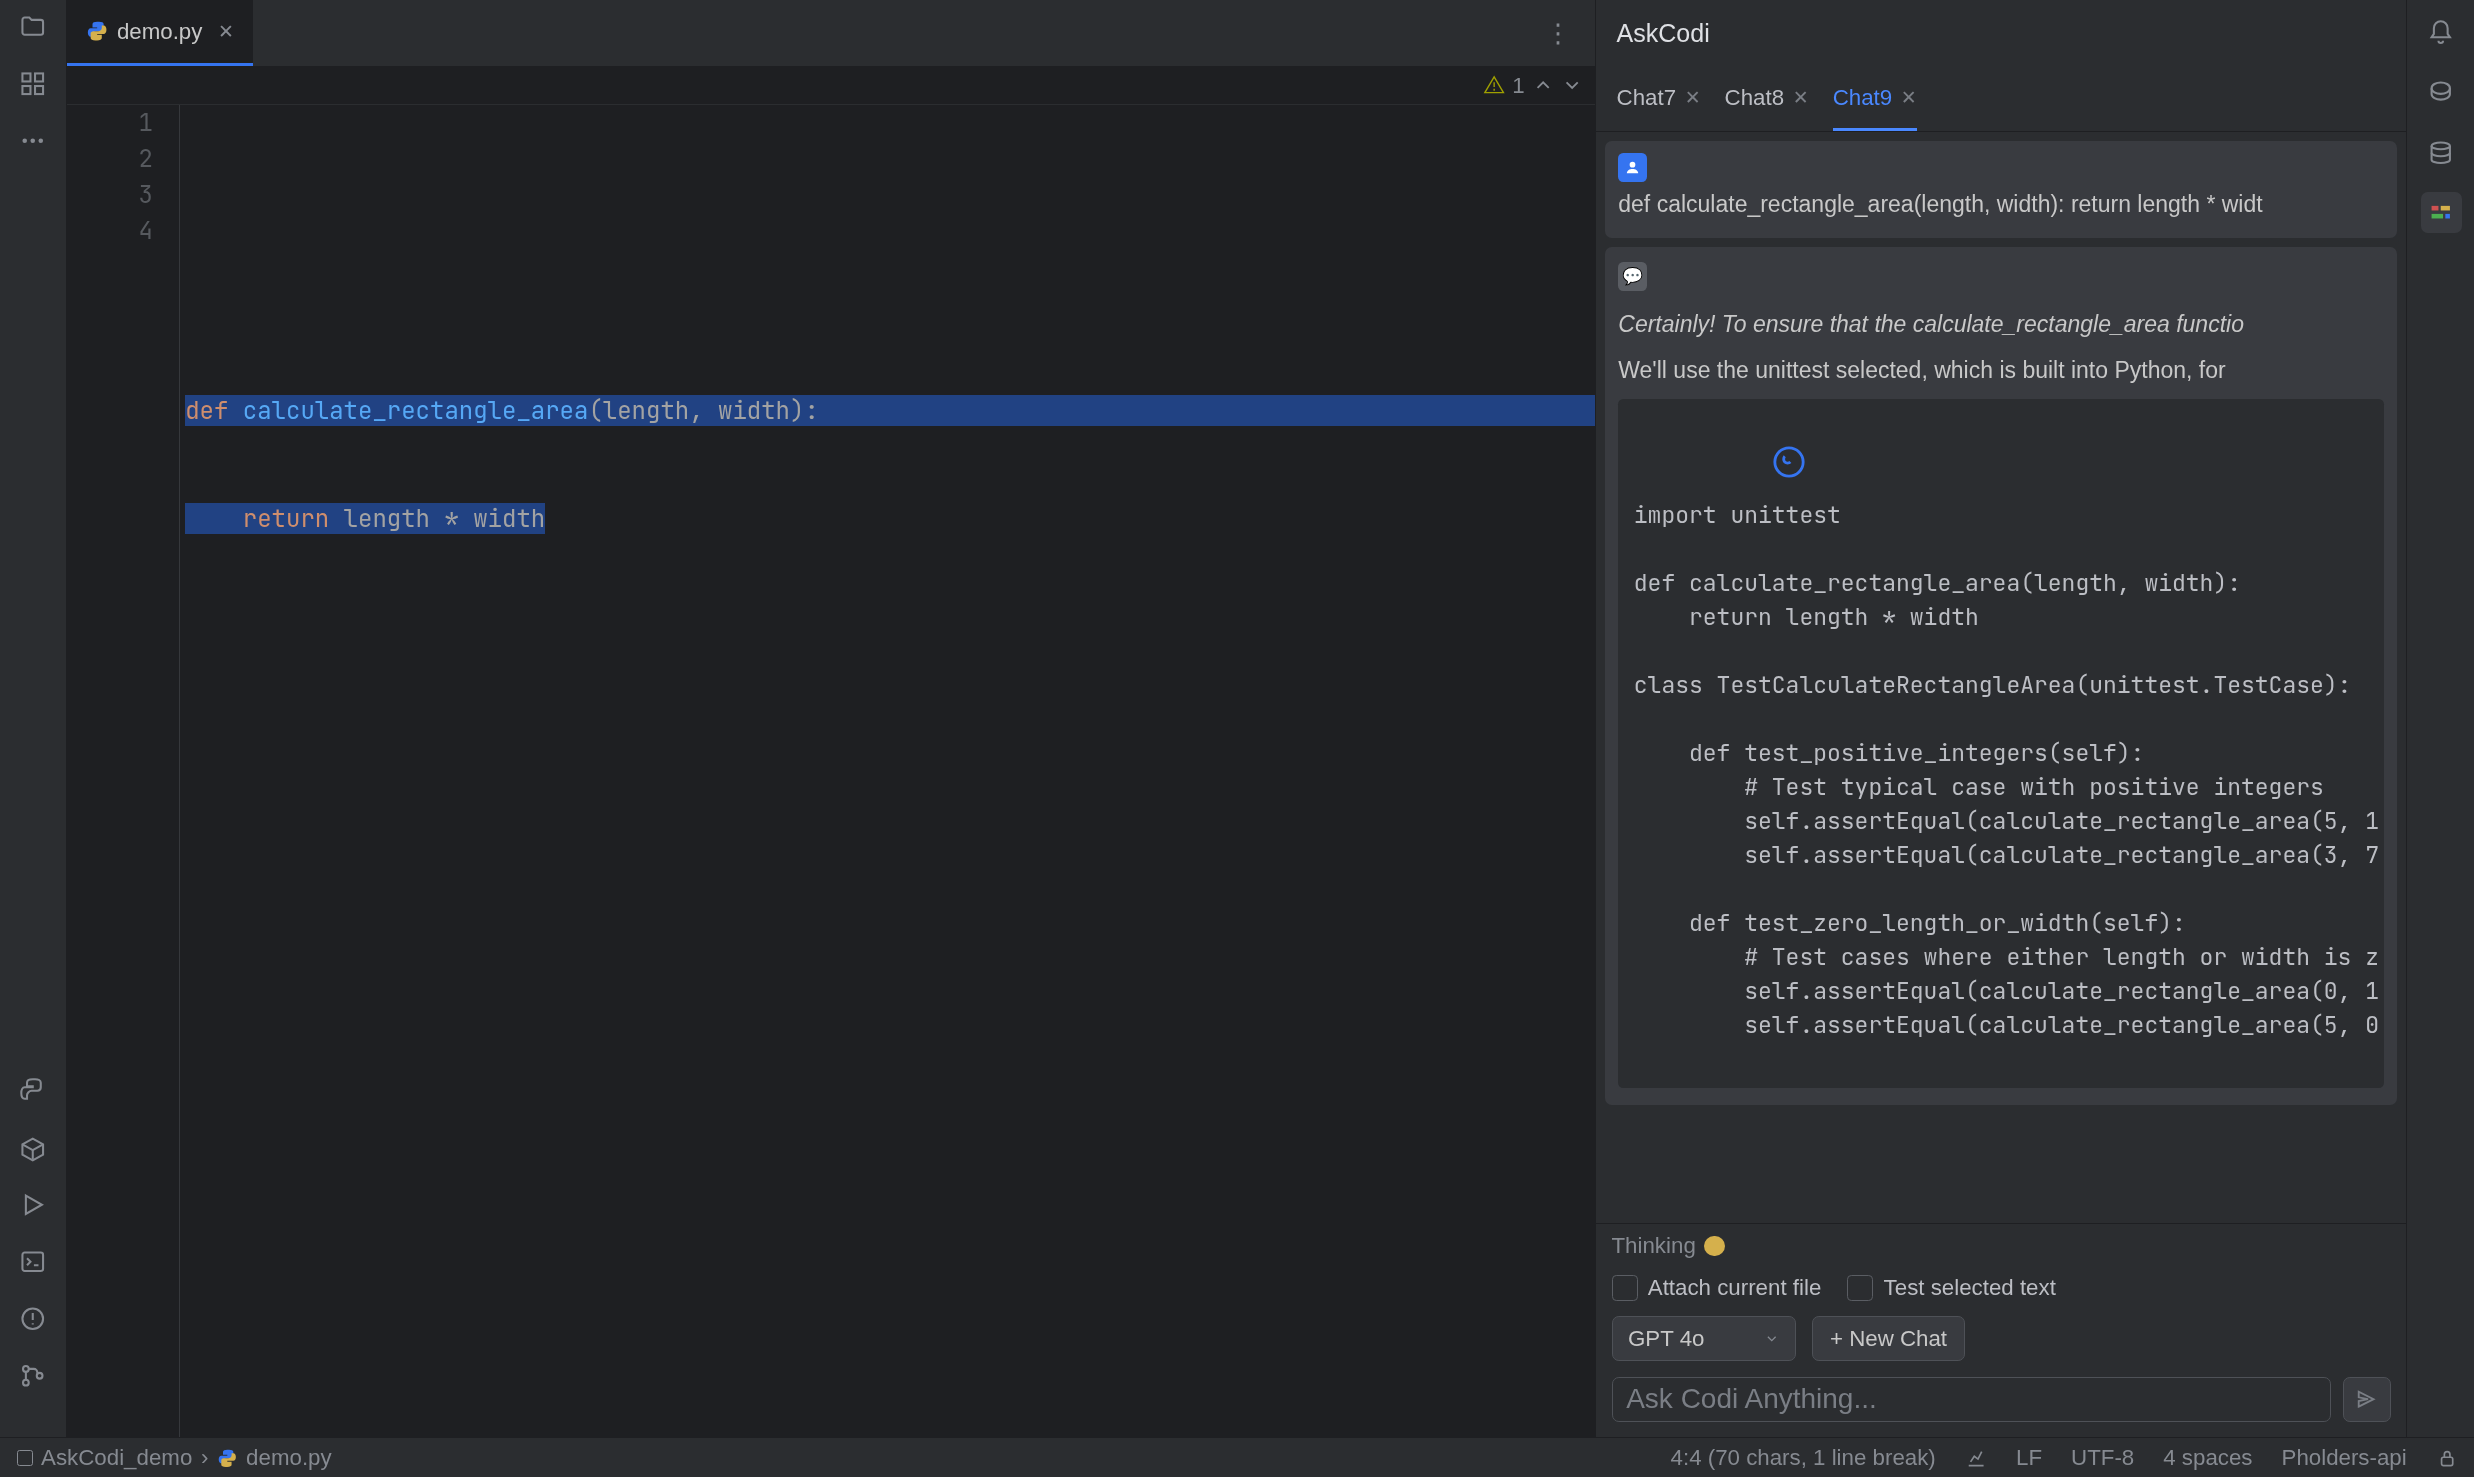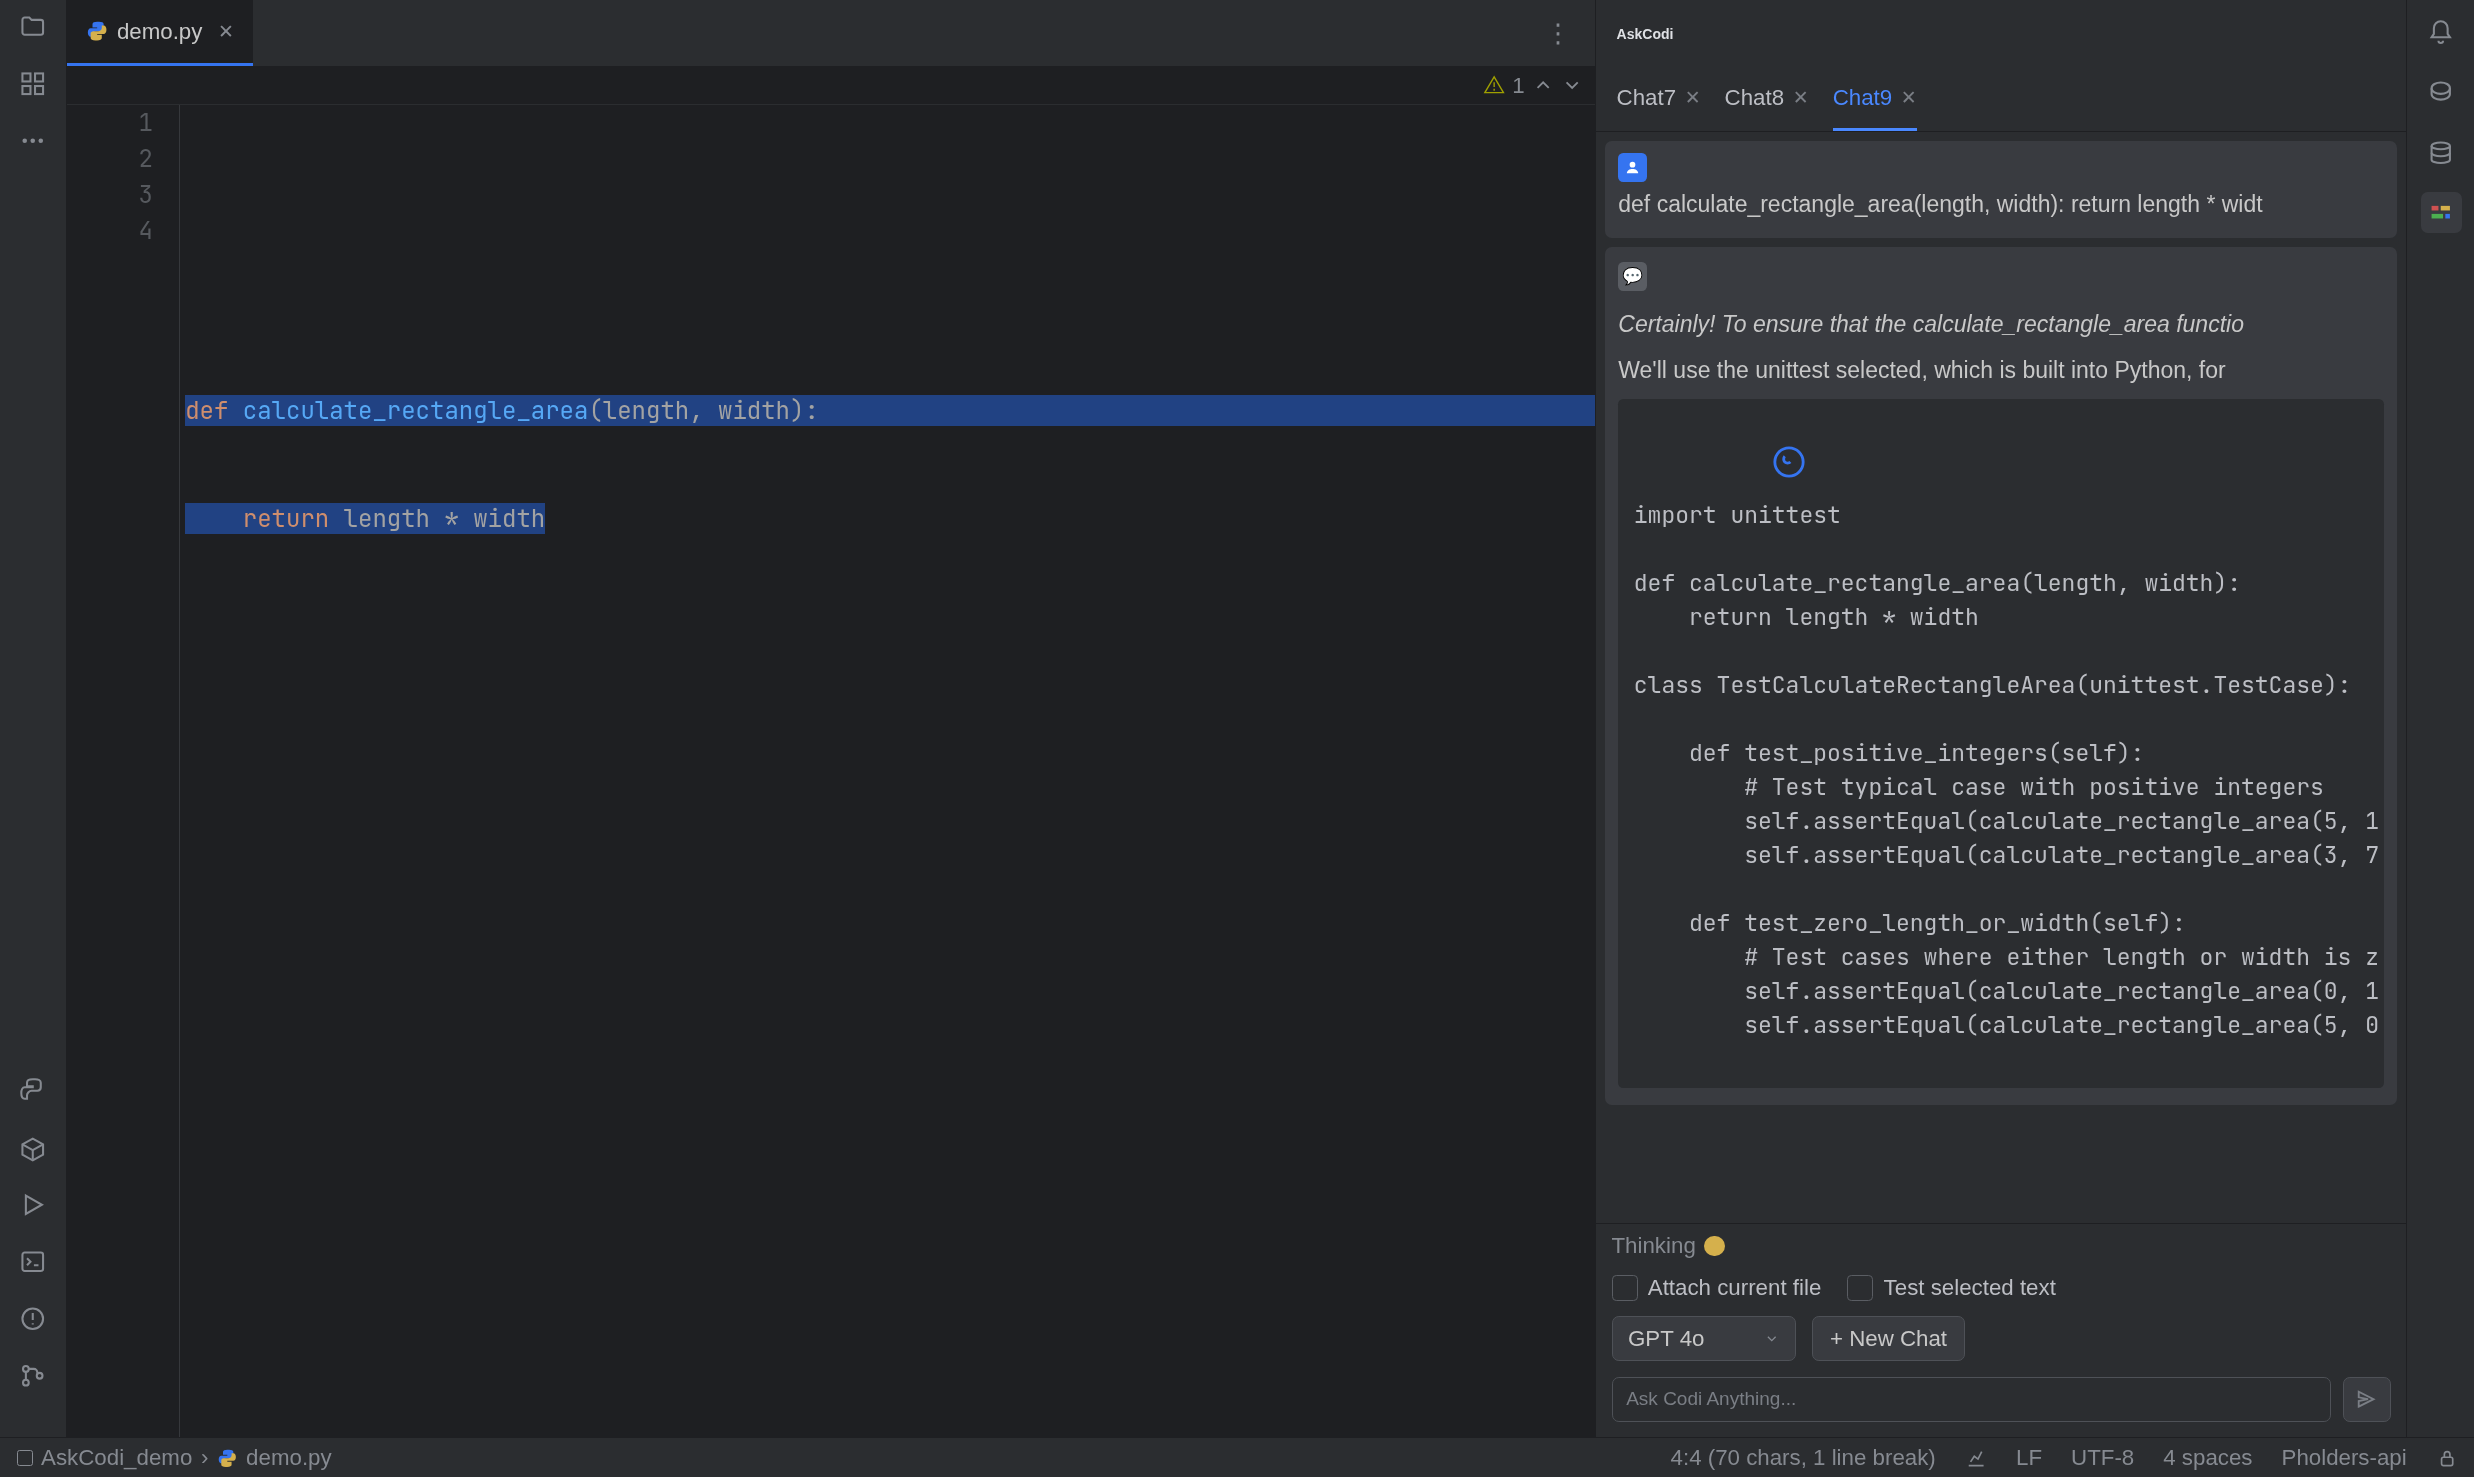--- a/index.html
+++ b/index.html
@@ -134,22 +134,22 @@
       background: #2b2d30;
       border-left: 0.9px solid #1e1f22;
       display: flex;
       flex-direction: column;
     }
     .askcodi-header {
       height: 67px;
       display: flex;
       align-items: center;
       padding: 0 20.6px;
-      font-size: 14px;
-      font-weight: 700;
+      font-size: 25px;
+      font-weight: 400;
       color: #dfe1e5;
     }
     .askcodi-tabs {
       height: 65px;
       display: flex;
       align-items: stretch;
       border-bottom: 0.9px solid #1e1f22;
       gap: 24px;
       padding: 0 20.6px;
     }
@@ -279,21 +279,21 @@
       display: flex;
       gap: 12px;
     }
     .chat-input {
       flex: 1;
       background: #2b2d30;
       border: 0.9px solid #4e5157;
       border-radius: 6.9px;
       height: 45px;
       padding: 0 13.7px;
-      font-size: 19px;
+      font-size: 28px;
       color: #c4b5fd;
     }
     .chat-input::placeholder { color: #7a7e85; }
     .send-btn {
       width: 48px; height: 45px;
       background: #393b40;
       border: 0.9px solid #4e5157;
       border-radius: 6.9px;
       display: flex;
       align-items: center;

